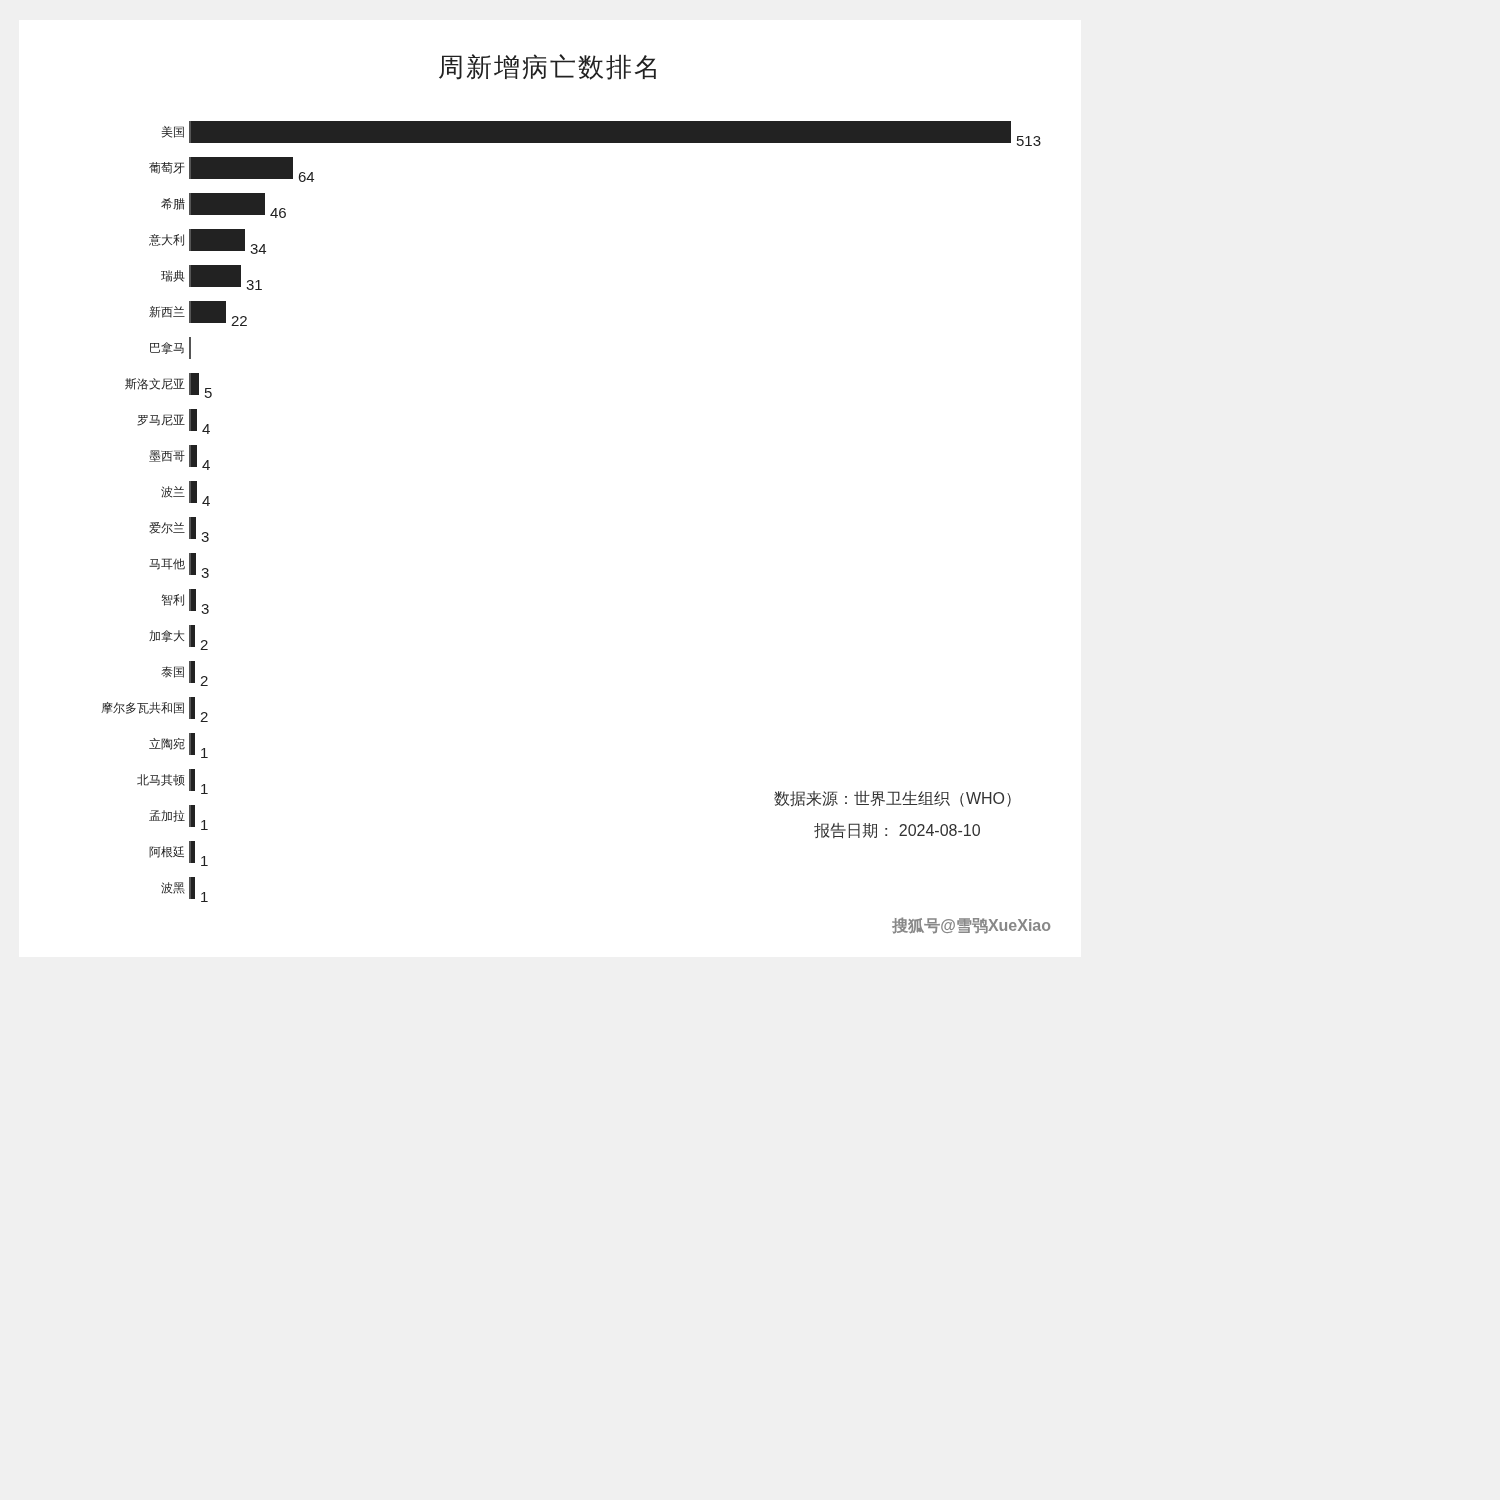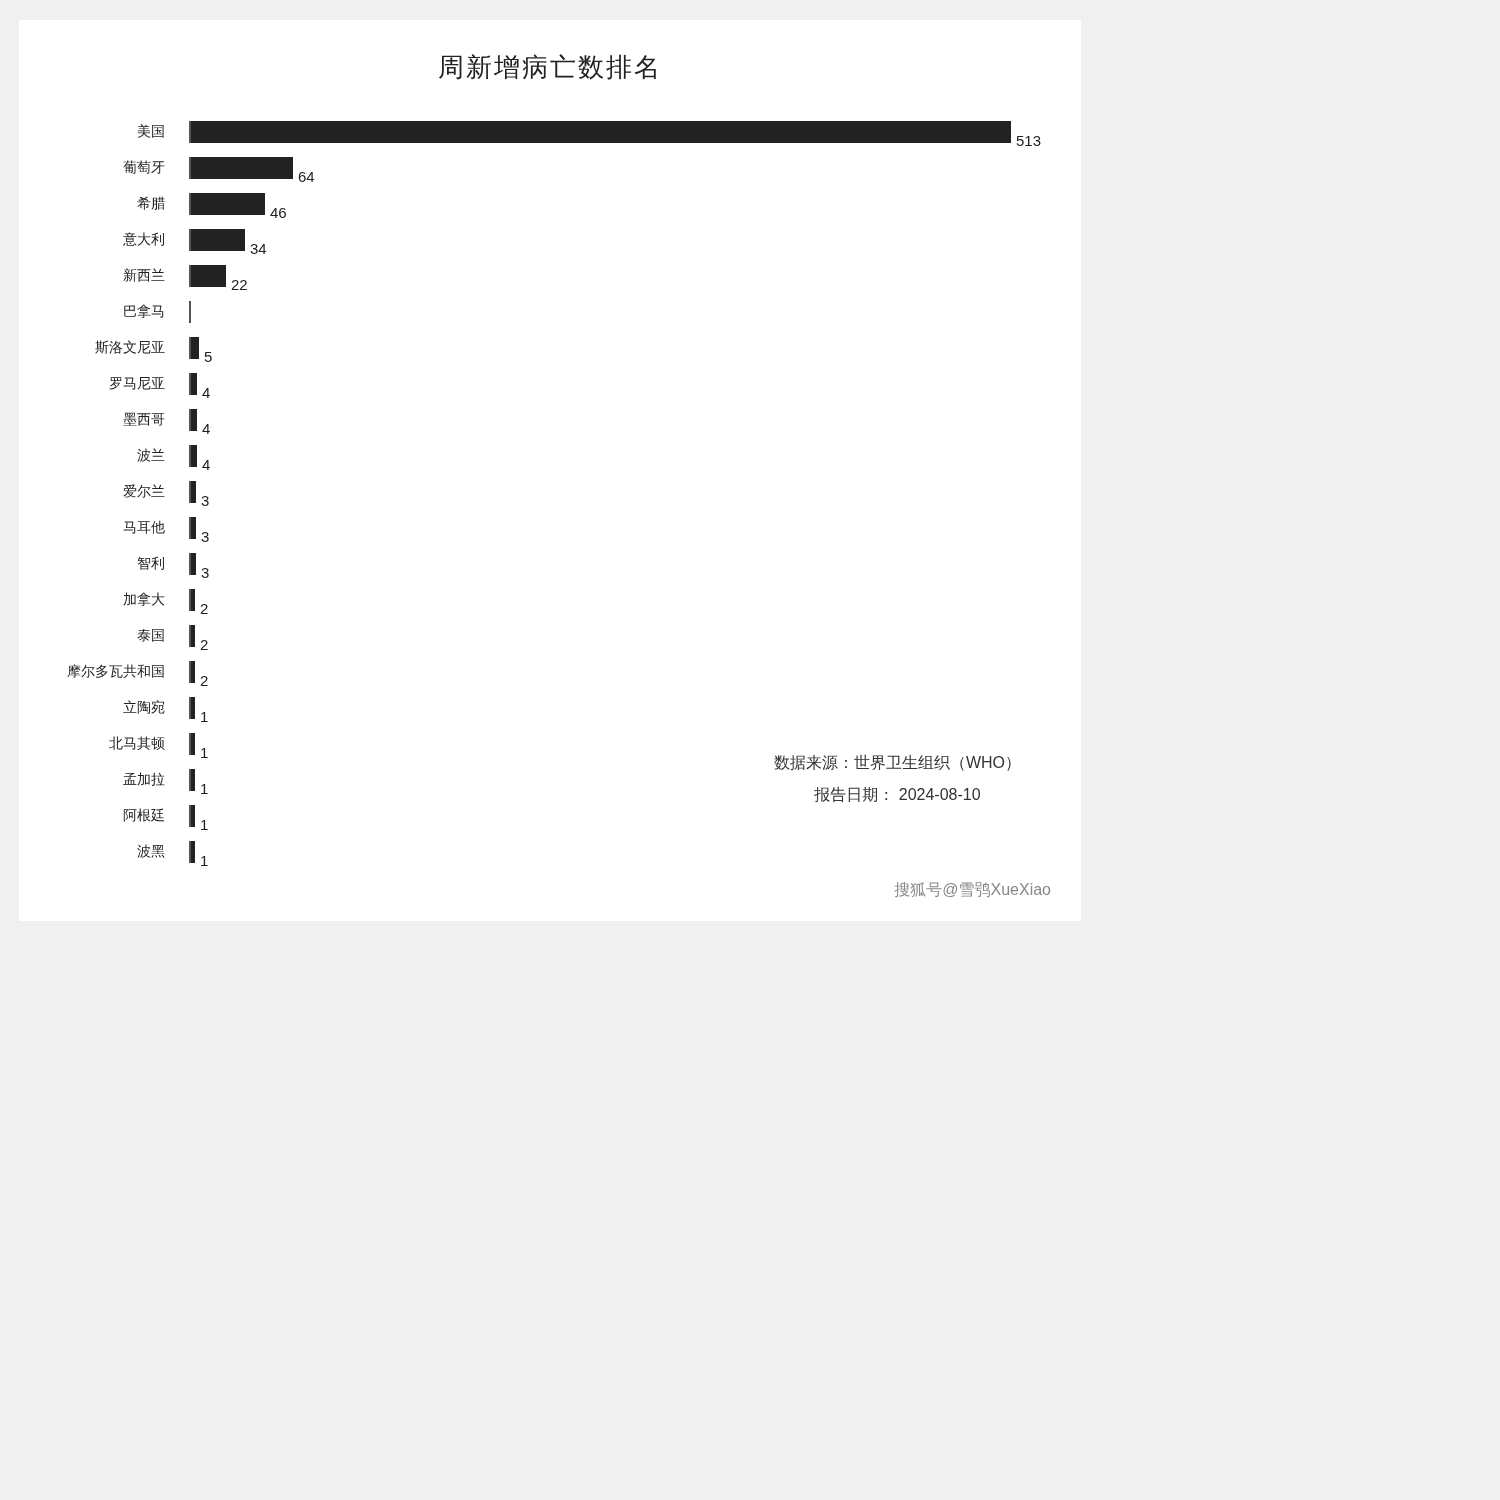--- a/index.html
+++ b/index.html
@@ -34,22 +34,22 @@
     }
     .bar-row {
       display: flex;
       align-items: center;
       height: 34px;
       margin-bottom: 2px;
     }
     .country-label {
       width: 130px;
       text-align: right;
-      padding-right: 24px;
-      font-size: 14px;
+      padding-right: 4px;
+      font-size: 12px;
       color: #222;
       flex-shrink: 0;
     }
     .bar-separator {
       width: 2px;
       height: 22px;
       background: #555;
       flex-shrink: 0;
     }
     .bar-track {
@@ -78,20 +78,21 @@
       color: #333;
       line-height: 2;
       text-align: center;
     }
     .watermark {
       position: absolute;
       bottom: 20px;
       right: 30px;
       font-size: 16px;
       color: #888;
+      font-weight: bold;
     }
   </style>
 </head>
 <body>
 
 <div class="chart-container">
   <div class="chart-title">周新增病亡数排名</div>
   <div class="chart-area" id="chart-area">
       <div class="bar-row">
         <div class="country-label">美国</div>
@@ -116,20 +117,28 @@
           <div class="bar-fill" style="width: 74px;"></div>
           <span class="bar-value">46</span>
         </div>
       </div>
       <div class="bar-row">
         <div class="country-label">意大利</div>
         <div class="bar-separator"></div>
         <div class="bar-track">
           <div class="bar-fill" style="width: 54px;"></div>
           <span class="bar-value">34</span>
+        </div>
+      </div>
+      <div class="bar-row">
+        <div class="country-label">瑞典</div>
+        <div class="bar-separator"></div>
+        <div class="bar-track">
+          <div class="bar-fill" style="width: 50px;"></div>
+          <span class="bar-value">31</span>
         </div>
       </div>
       <div class="bar-row">
         <div class="country-label">新西兰</div>
         <div class="bar-separator"></div>
         <div class="bar-track">
           <div class="bar-fill" style="width: 35px;"></div>
           <span class="bar-value">22</span>
         </div>
       </div>

